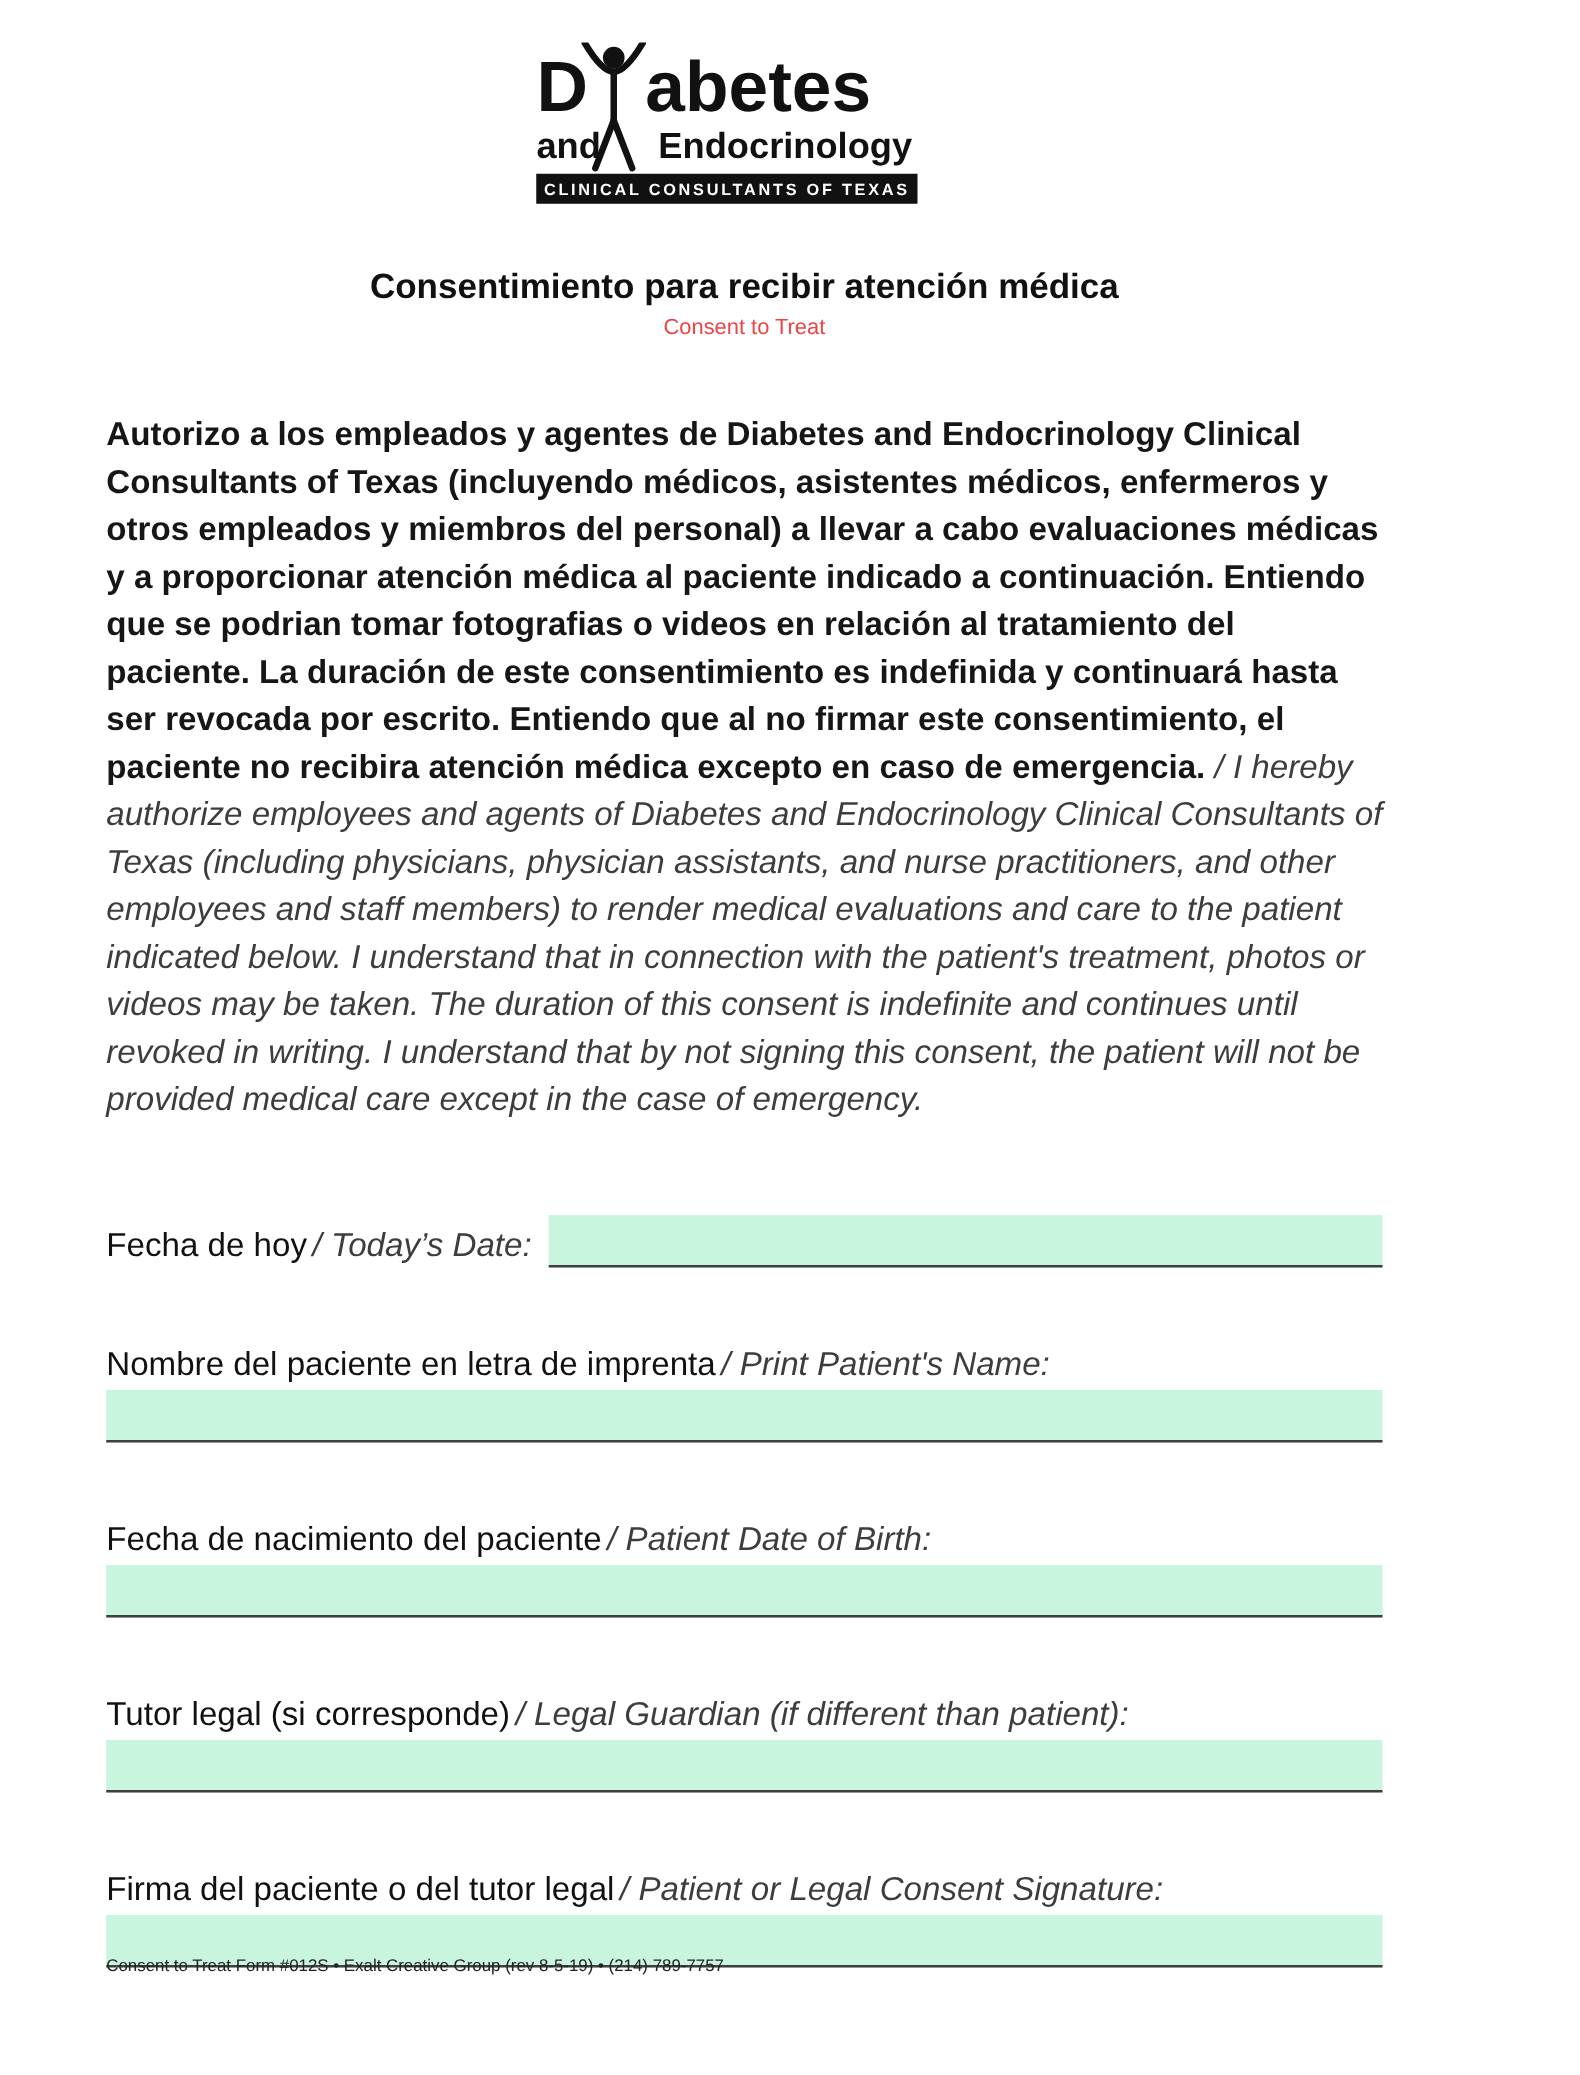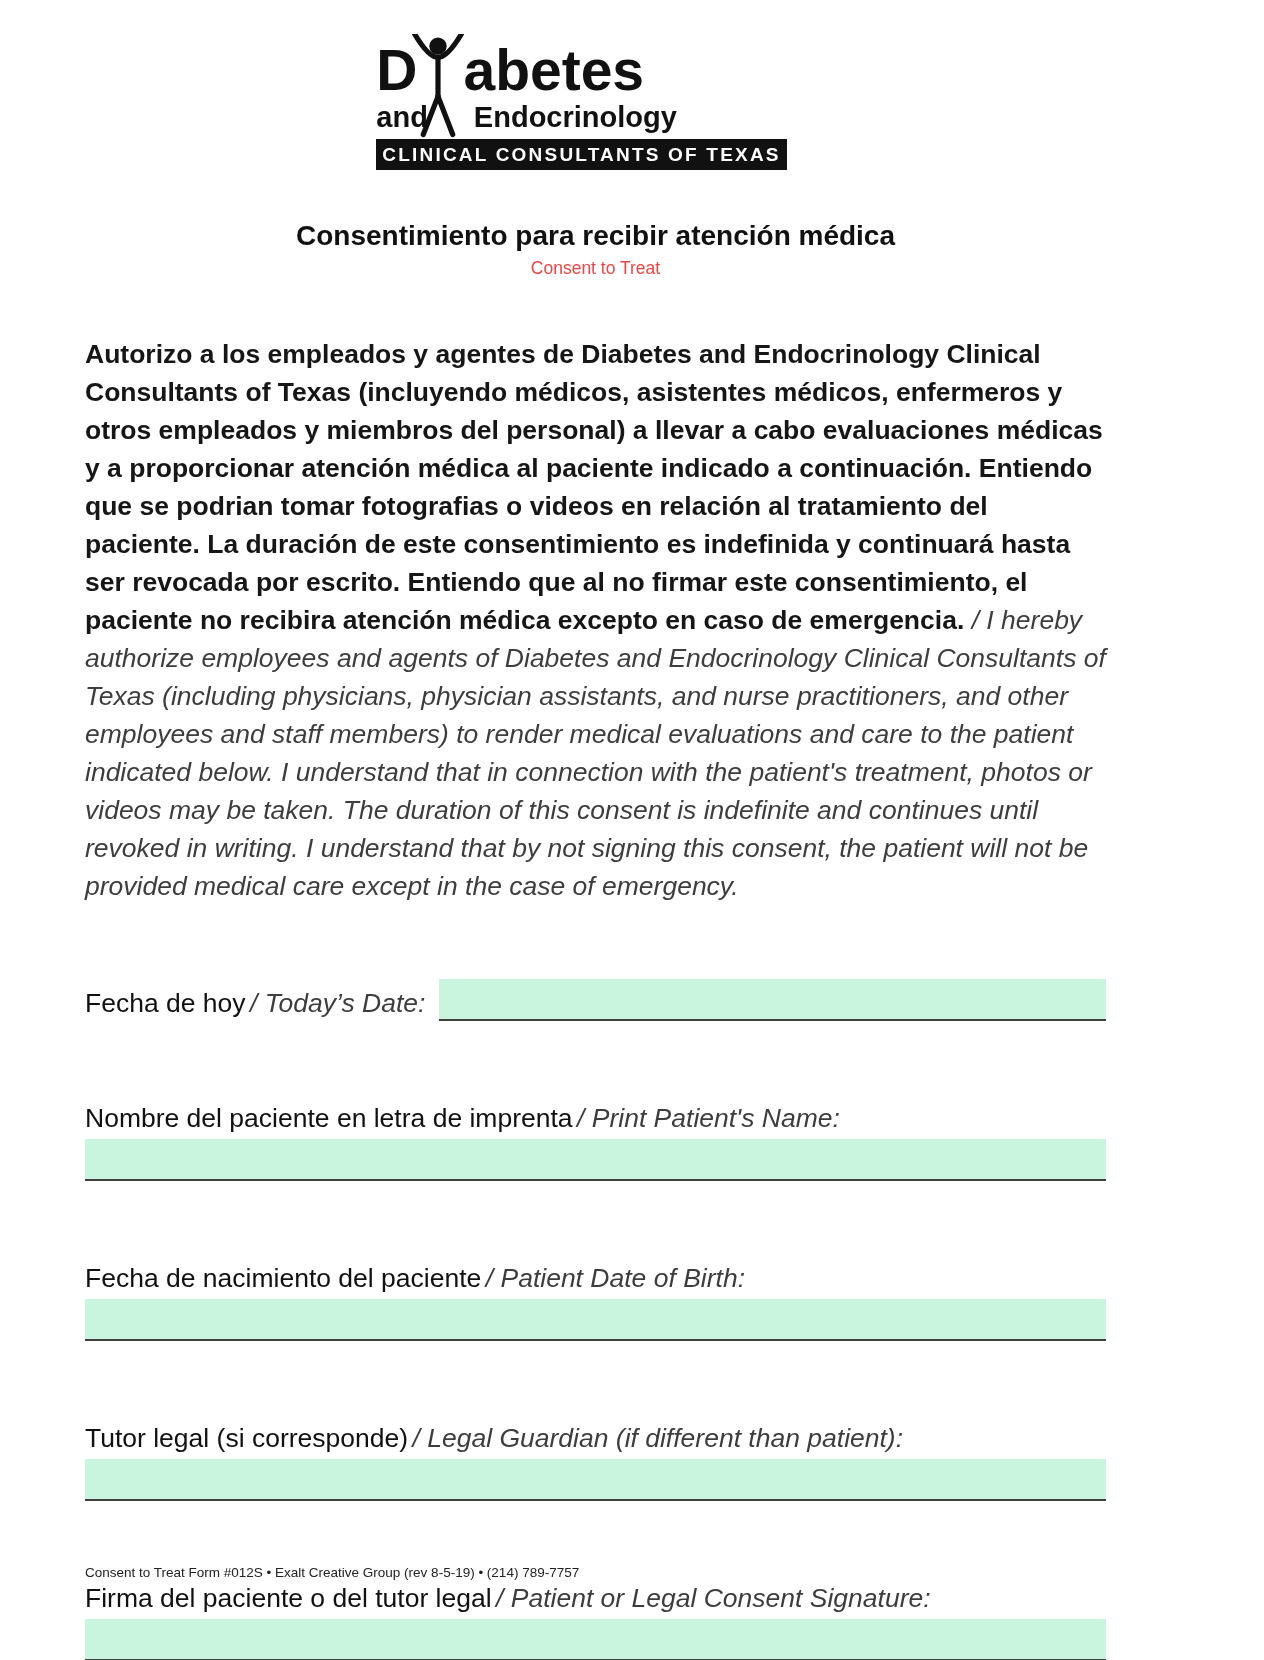--- a/index.html
+++ b/index.html
@@ -46,21 +46,21 @@
   .logo-gap2 { display: inline-block; width: 46px; }
   .logo-person {
     position: absolute;
     left: 36px; top: -8px;
     width: 52px; height: 104px;
   }
   .logo-banner {
     margin-top: 7px;
     background: #111;
     color: #fff;
-    font-size: 19px;
+    font-size: 13px;
     font-weight: bold;
     letter-spacing: 2.2px;
     text-align: center;
     padding: 5px 6px 4px;
   }
 
   
   .title-block { text-align: center; margin-top: 50px; }
   .title-main { font-size: 28px; font-weight: bold; color: #111; }
   .title-sub  { font-size: 17.5px; color: #ef4444; margin-top: 6px; }
@@ -83,21 +83,21 @@
   }
   .field-inline .labels { white-space: nowrap; padding-bottom: 2px; }
   .lbl-es { font-size: 26.5px; font-weight: normal; color: #111; }
   .lbl-en { font-size: 26.5px; font-style: italic; color: #3d3d3d; }
   .field-box {
     background: #c9f4dd;
     border-bottom: 2px solid #3f3f3f;
     height: 42px;
   }
   .field-inline .field-box { flex: 1; margin-left: 14px; }
-  .field-group { margin-top: 82px; }
+  .field-group { margin-top: 62px; }
   .field-group .field-box { margin-top: 5px; width: 100%; }
 
   
   .footer {
     position: absolute;
     left: 85px;
     bottom: 80px;
     font-size: 13.5px;
     color: #222;
   }

